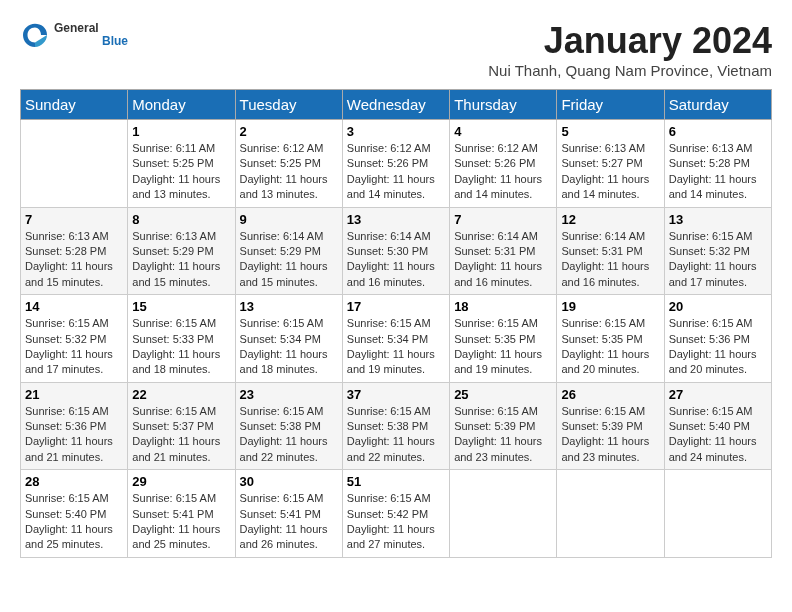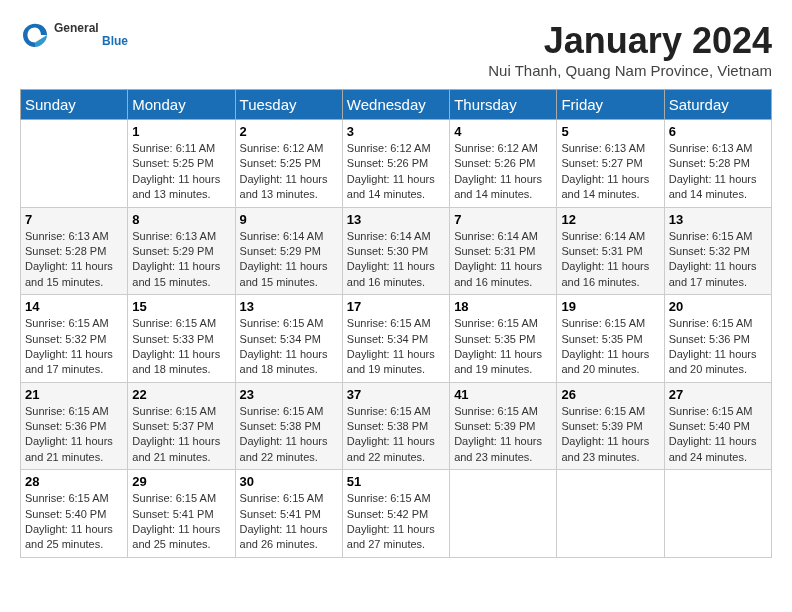--- a/index.html
+++ b/index.html
@@ -286,21 +286,21 @@
 and 22 minutes.</div>
         </td>
         <td>
           <span class="day-number">37</span>
           <div class="day-info" style="white-space: pre-line;">Sunrise: 6:15 AM
 Sunset: 5:38 PM
 Daylight: 11 hours
 and 22 minutes.</div>
         </td>
         <td>
-          <span class="day-number">41</span>
+          <span class="day-number">25</span>
           <div class="day-info" style="white-space: pre-line;">Sunrise: 6:15 AM
 Sunset: 5:39 PM
 Daylight: 11 hours
 and 23 minutes.</div>
         </td>
         <td>
           <span class="day-number">26</span>
           <div class="day-info" style="white-space: pre-line;">Sunrise: 6:15 AM
 Sunset: 5:39 PM
 Daylight: 11 hours

